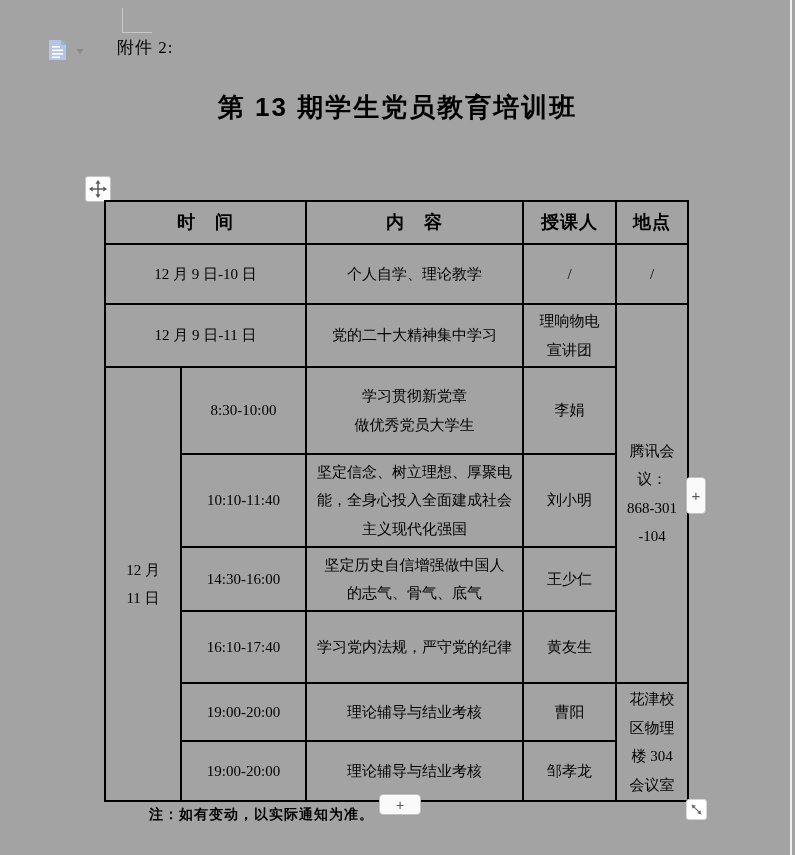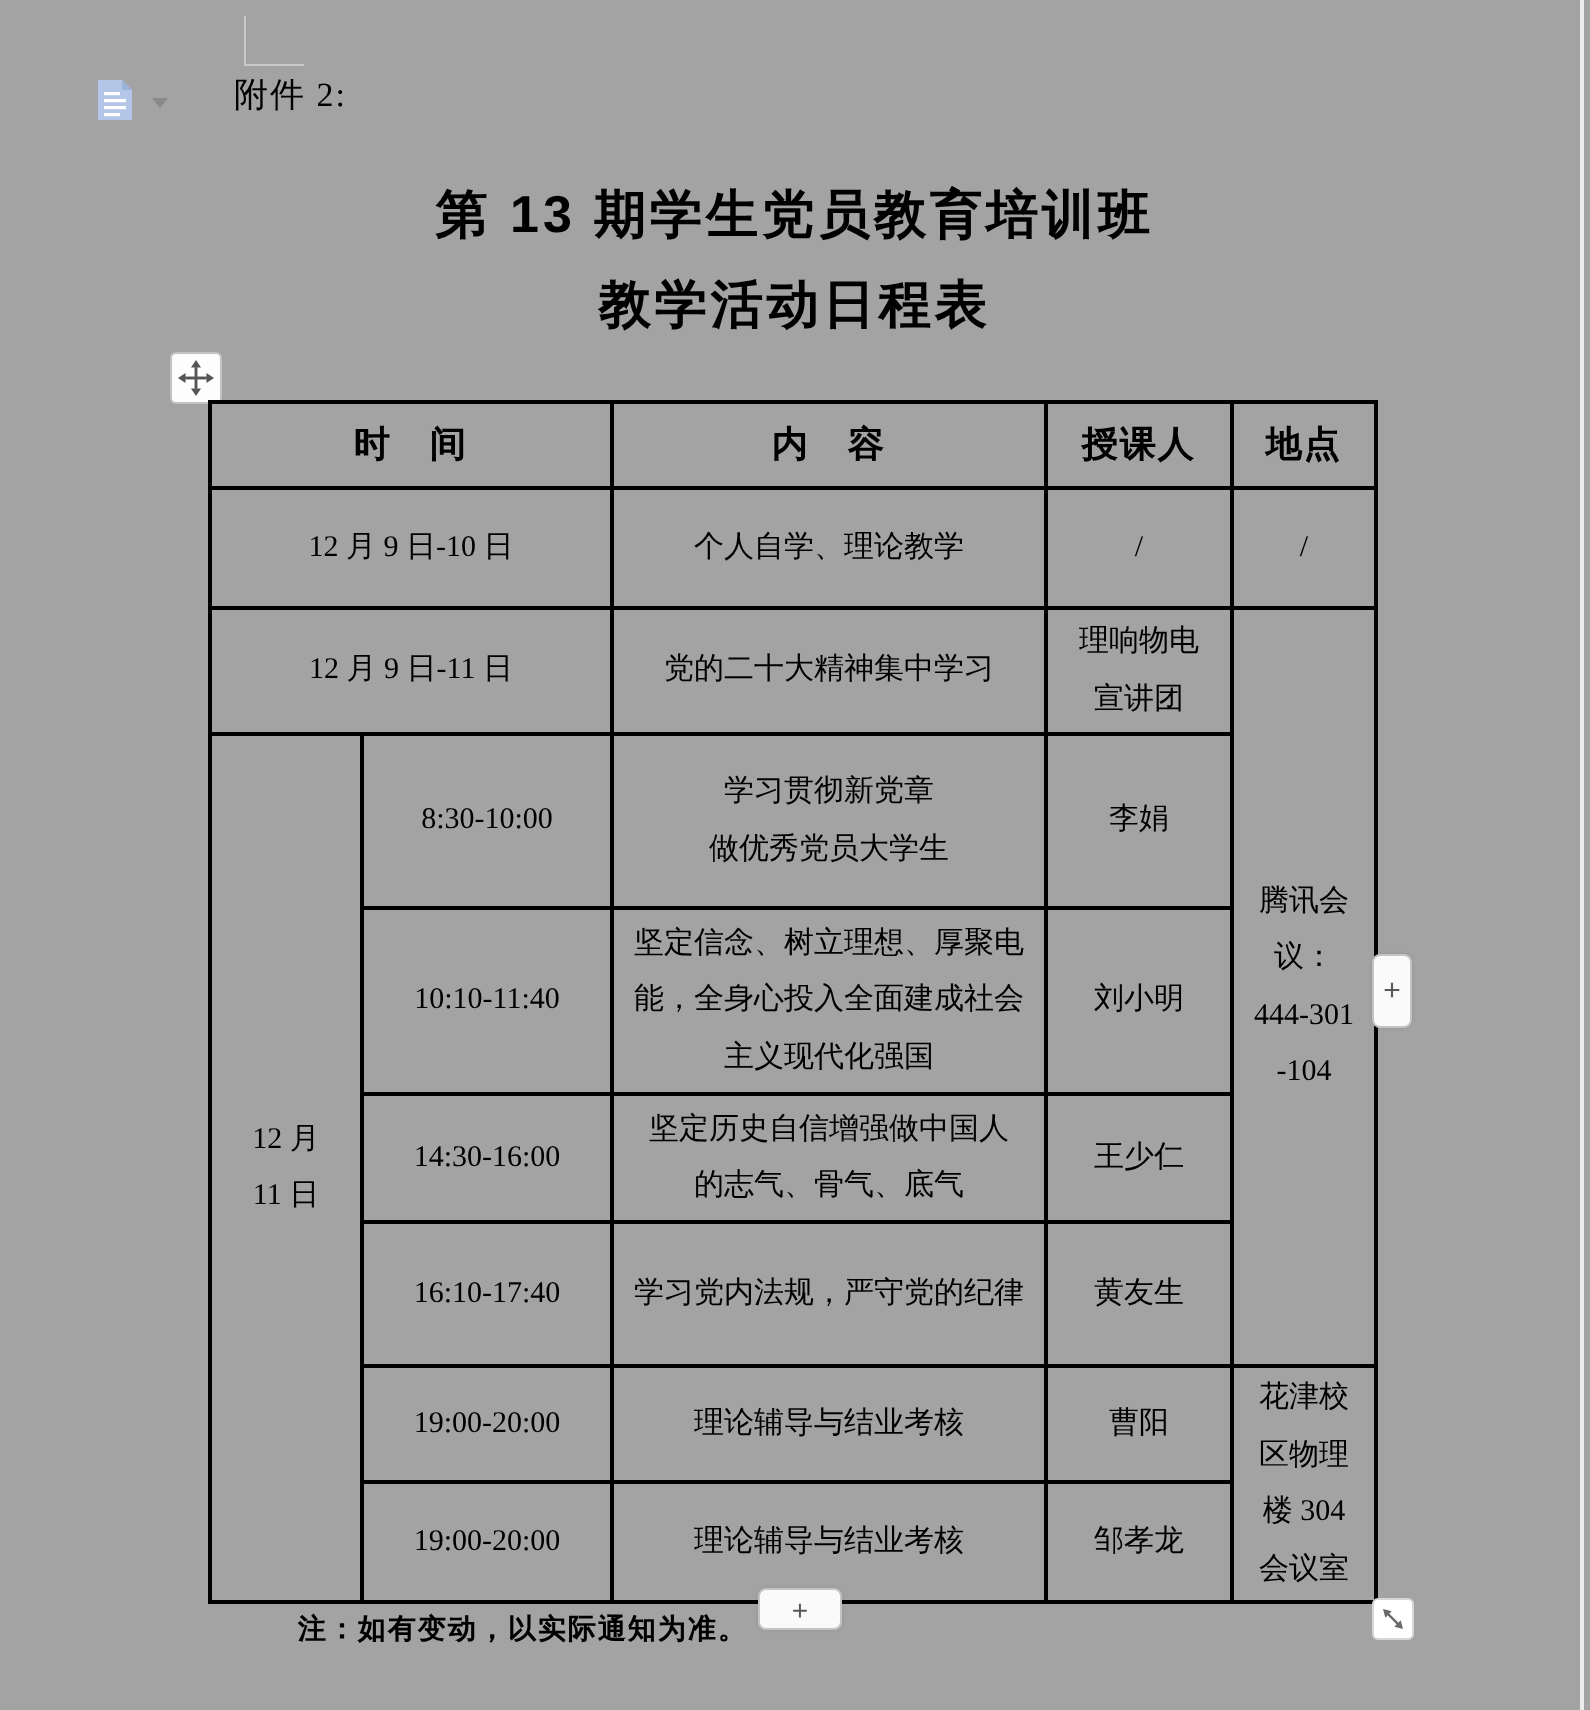--- a/index.html
+++ b/index.html
@@ -83,21 +83,20 @@
       <rect x="5" y="7" width="8" height="1.6" fill="#ffffff"></rect>
       <rect x="5" y="10.5" width="11" height="1.6" fill="#ffffff"></rect>
       <rect x="5" y="14" width="11" height="1.6" fill="#ffffff"></rect>
       <rect x="5" y="17.5" width="8" height="1.6" fill="#ffffff"></rect>
     </svg>
     <span class="caret"></span>
   </div>
 
   <div class="attachment">附件 2:</div>
   <div class="title1">第 13 期学生党员教育培训班</div>
-  <div class="title2">教学活动日程表</div>
 
   <div class="move-handle">
     <svg width="18" height="18" viewBox="0 0 20 20">
       <g stroke="#555555" stroke-width="1.6">
         <line x1="10" y1="4" x2="10" y2="16"></line>
         <line x1="4" y1="10" x2="16" y2="10"></line>
       </g>
       <g fill="#555555">
         <polygon points="10,0 7.2,4.2 12.8,4.2"></polygon>
         <polygon points="10,20 7.2,15.8 12.8,15.8"></polygon>
@@ -128,21 +127,21 @@
       <td>/</td>
       <td>/</td>
     </tr>
     <tr class="h2">
       <td colspan="2" class="d">12 月 9 日-11 日</td>
       <td>党的二十大精神集中学习</td>
       <td>理响物电
 宣讲团</td>
       <td rowspan="5" class="loc">腾讯会
 议：
-444-301
+868-301
 -104</td>
     </tr>
     <tr class="h3">
       <td rowspan="6" class="d">12 月
 11 日</td>
       <td class="t">8:30-10:00</td>
       <td>学习贯彻新党章
 做优秀党员大学生</td>
       <td>李娟</td>
     </tr>

